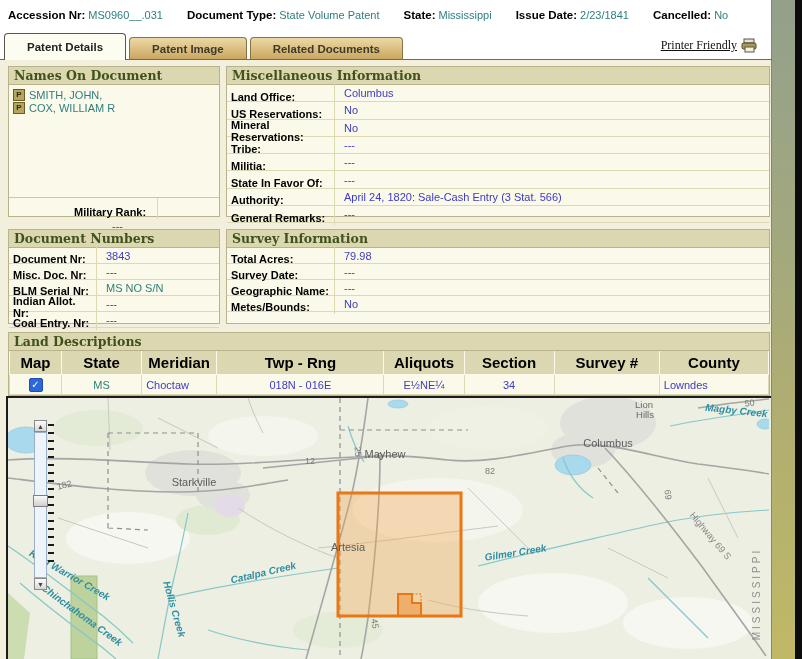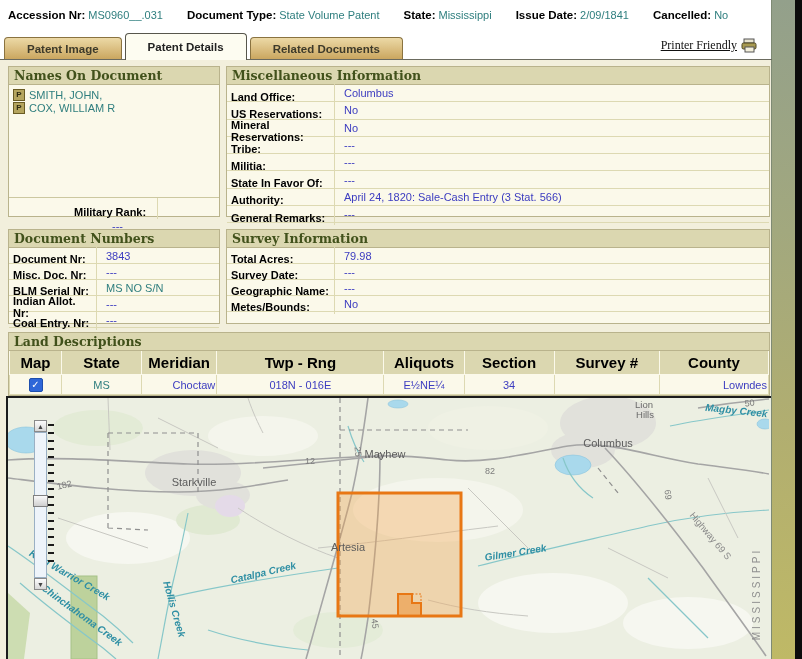--- a/index.html
+++ b/index.html
@@ -61,21 +61,21 @@
   #box-survey .irow{height:15px;}
   #box-survey .lbl{width:108px;}
   .empty-row{height:13px;}
 
   
   #land{position:absolute;left:8px;top:272px;width:760px;border:1px solid #b9b38c;background:#fbf9ea;}
   #land-table{width:100%;border-collapse:collapse;table-layout:fixed;}
   #land-table th{background:#dbd7b0;border:1px solid #fbf9ea;border-top:none;font-size:15px;color:#000;
       height:21px;font-weight:bold;}
   #land-table td{border:1px solid #ddd9b2;height:17px;text-align:center;color:#3c3cc0;}
-  #land-table td.l{text-align:right;padding-left:4px;}
+  #land-table td.l{text-align:left;padding-left:4px;}
   #land-table td.teal{color:#2e7e7e;}
   .cbx{width:12px;height:12px;margin:0 auto;background:#2f67d8;border:1px solid #1e4fae;border-radius:2px;
       color:#fff;font-size:10px;line-height:12px;text-align:center;cursor:pointer;}
 
   
   #map{position:absolute;left:6px;top:336px;width:763px;height:263px;border:2px solid #1c1c1c;border-bottom:none;
       background:#ecefe2;overflow:hidden;}
   #map svg{display:block;}
   .town{font-size:11px;fill:#5c5c5c;}
   .town-sm{font-size:9.5px;fill:#6a6a6a;}
@@ -98,29 +98,29 @@
 </head>
 <body>
 
 <div id="screen">
 
   <div id="topbar">
     <div id="topbar-fields">
         <span class="fld"><b>Accession Nr:</b><span class="val">MS0960__.031</span></span>
         <span class="fld"><b>Document Type:</b><span class="val">State Volume Patent</span></span>
         <span class="fld"><b>State:</b><span class="val">Mississippi</span></span>
-        <span class="fld"><b>Issue Date:</b><span class="val">2/09/1841</span></span>
+        <span class="fld"><b>Issue Date:</b><span class="val">2/23/1841</span></span>
         <span class="fld"><b>Cancelled:</b><span class="val">No</span></span>
       </div>
   </div>
 
   <div id="tabrow">
     <div class="tabs">
+        <div class="tab active">Patent Details</div>
         <div class="tab">Patent Image</div>
-        <div class="tab active">Patent Details</div>
         <div class="tab">Related Documents</div>
       </div>
     <div id="printer">
       <a>Printer Friendly</a>
       <svg width="17" height="15" viewBox="0 0 17 15">
         <rect x="3" y="1" width="10" height="4" fill="#e8e4d0" stroke="#555"></rect>
         <rect x="1" y="5" width="14" height="6" rx="1.5" fill="#a89a50" stroke="#4c4420"></rect>
         <rect x="4" y="9" width="9" height="5" fill="#f4f0dc" stroke="#555"></rect>
       </svg>
     </div>

